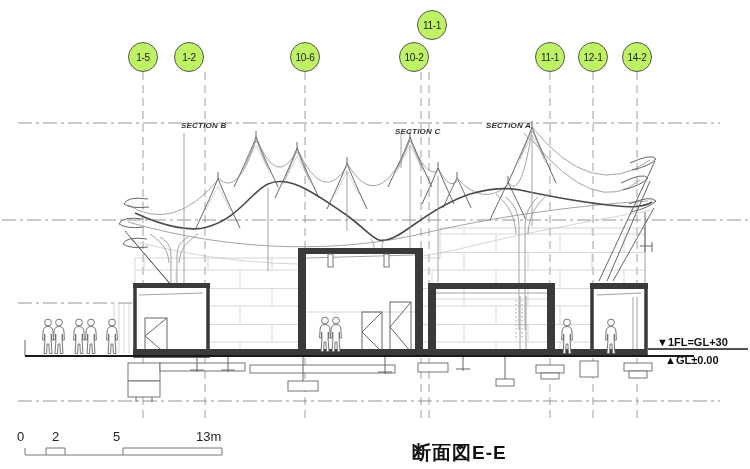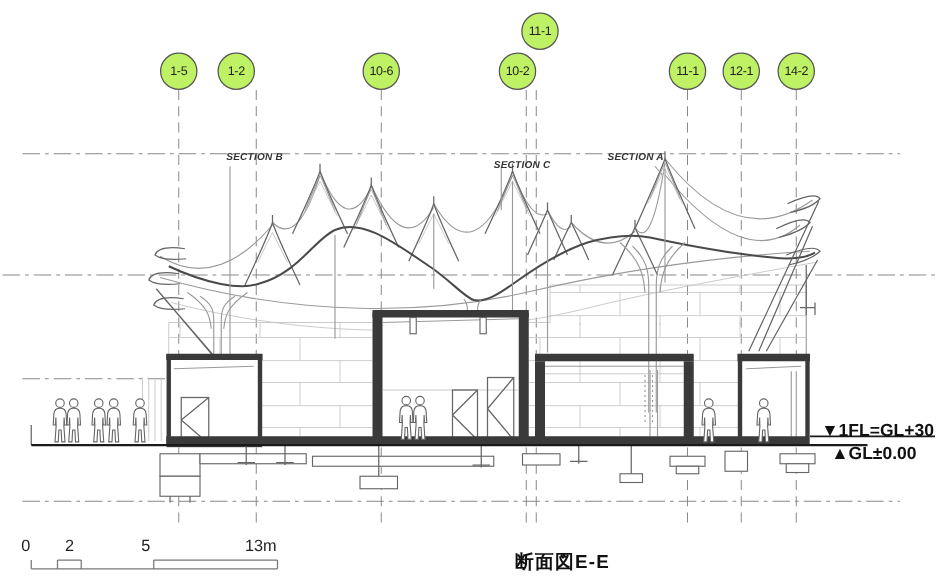--- a/index.html
+++ b/index.html
@@ -7,23 +7,23 @@
     --faint:#c3c3c3; --grid:#888888; --paper:#ffffff;
   }
   html,body{margin:0;padding:0;background:#fff;}
   .canvas{position:relative;width:750px;height:469px;background:var(--paper);
     font-family:"Liberation Sans","DejaVu Sans",sans-serif;overflow:hidden;}
   .canvas svg{position:absolute;left:0;top:0;}
   .bubble{position:absolute;width:30px;height:30px;border-radius:50%;
     border:1px solid #555;background:#bef264;display:flex;align-items:center;
     justify-content:center;font-size:10px;color:#222;letter-spacing:-0.3px;box-sizing:border-box;}
   .seclabel{position:absolute;font-size:8px;font-weight:bold;color:#333;letter-spacing:.2px;white-space:nowrap;font-style:italic;}
-  .levellabel{position:absolute;font-size:14px;font-weight:bold;color:#111;white-space:nowrap;text-align:right;}
+  .levellabel{position:absolute;font-size:11px;font-weight:bold;color:#111;white-space:nowrap;text-align:right;}
   .scalenum{position:absolute;font-size:13px;color:#222;}
-  .dtitle{position:absolute;font-size:15px;font-weight:bold;color:#111;letter-spacing:1px;white-space:nowrap;}
+  .dtitle{position:absolute;font-size:19px;font-weight:bold;color:#111;letter-spacing:1px;white-space:nowrap;}
   
   .lnf{stroke:var(--faint);stroke-width:.7;fill:none}
   .lnl{stroke:var(--light);stroke-width:.9;fill:none}
   .lnm{stroke:var(--medium);stroke-width:1;fill:none}
   .lnb{stroke:#4a4a4a;stroke-width:1.6;fill:none}
   .lng{stroke:var(--grid);stroke-width:.8;fill:none;stroke-dasharray:8 5}
   .lnd{stroke:var(--grid);stroke-width:.9;fill:none;stroke-dasharray:14 4 3 4}
   .cutf{fill:var(--cut);stroke:none}
   .boxo{fill:#fff;stroke:var(--cut);stroke-width:3.5}
   .whitef{fill:#fff;stroke:none}

